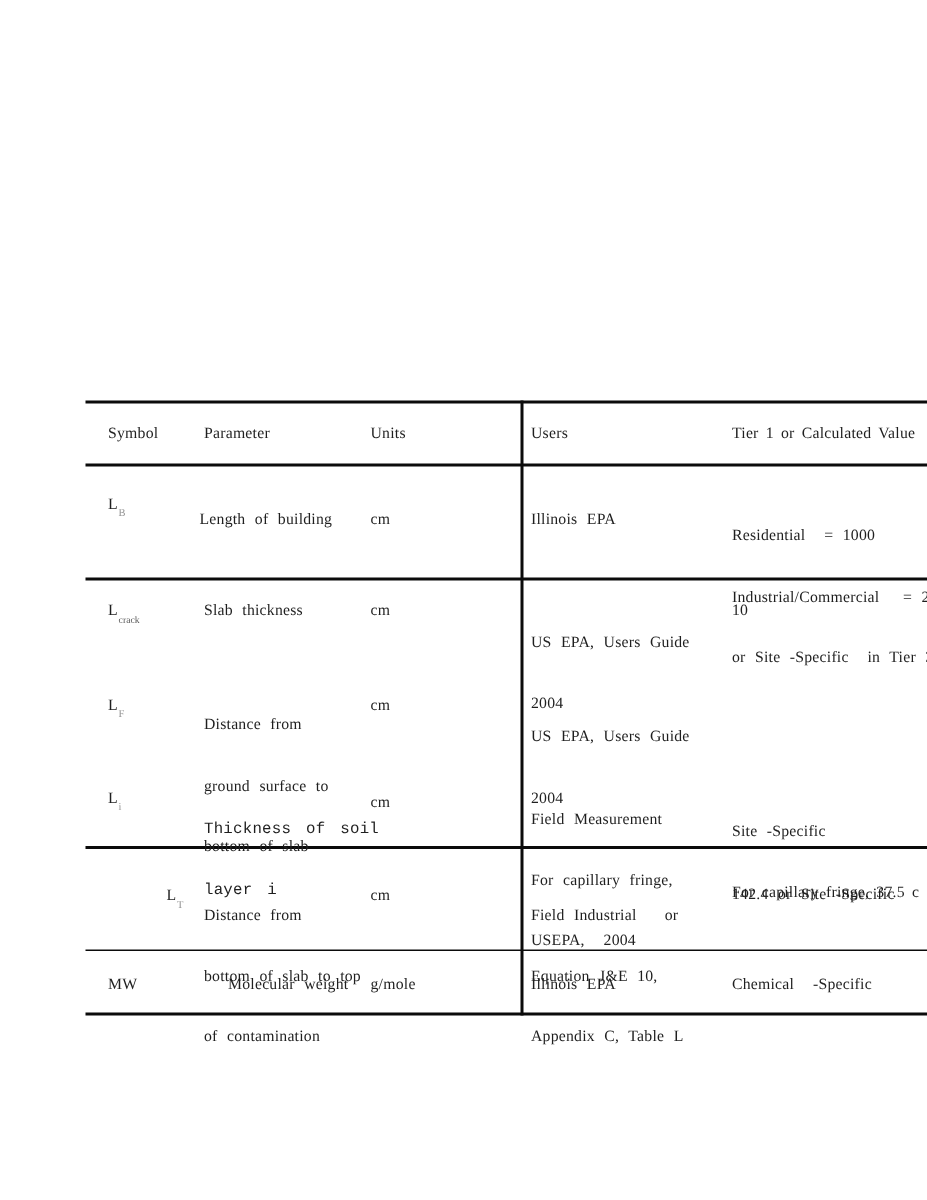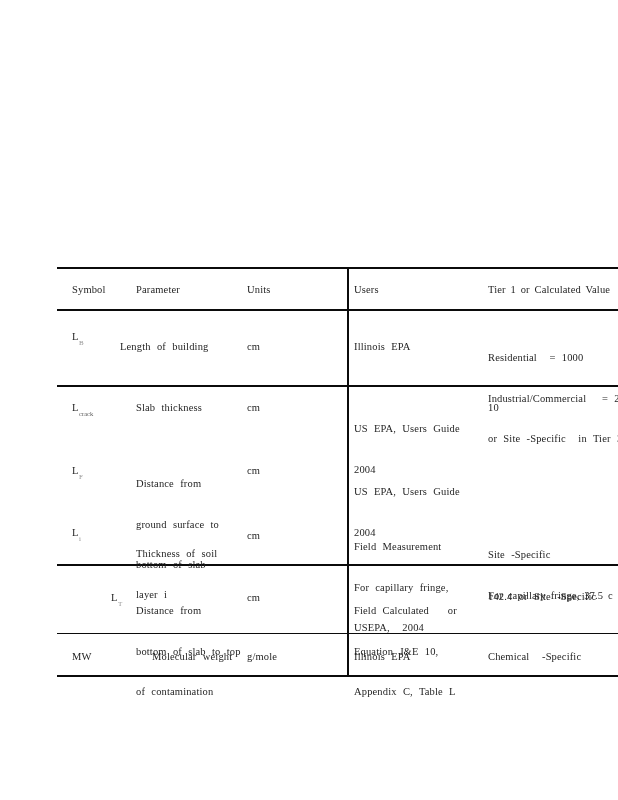--- a/index.html
+++ b/index.html
@@ -60,21 +60,21 @@
   <div class="hline" style="top:674.5px; height:2px;"></div>
   <div class="vline" style="left:347px; top:267px; height:409.5px;"></div>
 
   <div class="cell" style="left:72px; top:283px;">Symbol</div>
   <div class="cell" style="left:136px; top:283px;">Parameter</div>
   <div class="cell" style="left:247px; top:283px;">Units</div>
   <div class="cell" style="left:354px; top:283px;">Users</div>
   <div class="cell ws-tight" style="left:488px; top:283px;">Tier 1 or Calculated Value</div>
 
   <div class="cell sym" style="left:72px; top:330px;"><span>L</span><sub>B</sub></div>
-  <div class="cell" style="left:120px; top:340px;">Length of building</div>
+  <div class="cell" style="left:133px; top:340px;">Length of building</div>
   <div class="cell" style="left:247px; top:340px;">cm</div>
   <div class="cell" style="left:354px; top:340px;">Illinois EPA</div>
   <div class="cell" style="left:488px; top:324px;">
     <div class="line">Residential  = 1000</div>
     <div class="line rel"><span>Industrial/Commercial</span><span class="abs-right">= 2</span></div>
     <div class="line">or Site -Specific  in Tier 3</div>
   </div>
 
   <div class="cell sym" style="left:72px; top:401px;"><span>L</span><sub class="sub-dark">crack</sub></div>
   <div class="cell" style="left:136px; top:401px;">Slab thickness</div>
@@ -91,21 +91,21 @@
     <div class="line">ground surface to</div>
     <div class="line">bottom of slab</div>
   </div>
   <div class="cell" style="left:247px; top:464px;">cm</div>
   <div class="cell" style="left:354px; top:458px;">
     <div class="line">US EPA, Users Guide</div>
     <div class="line">2004</div>
   </div>
 
   <div class="cell sym" style="left:72px; top:526px;"><span>L</span><sub>i</sub></div>
-  <div class="cell" style="left:136px; top:520px;">
+  <div class="cell" style="left:136px; top:520px;font-family:Liberation Mono, monospace;">
     <div class="line">Thickness of soil</div>
     <div class="line">layer i</div>
   </div>
   <div class="cell" style="left:247px; top:529px;">cm</div>
   <div class="cell" style="left:354px; top:513px;">
     <div class="line">Field Measurement</div>
     <div class="line">For capillary fringe,</div>
     <div class="line">USEPA,  2004</div>
   </div>
   <div class="cell" style="left:488px; top:521px;">
@@ -114,21 +114,21 @@
   </div>
 
   <div class="cell sym" style="left:72px; top:591px;margin-left:39px;"><span>L</span><sub>T</sub></div>
   <div class="cell" style="left:136px; top:577px;">
     <div class="line">Distance from</div>
     <div class="line">bottom of slab to top</div>
     <div class="line">of contamination</div>
   </div>
   <div class="cell" style="left:247px; top:591px;">cm</div>
   <div class="cell" style="left:354px; top:577px;">
-    <div class="line">Field Calculated   or</div>
+    <div class="line">Field Industrial   or</div>
     <div class="line">Equation J&amp;E 10,</div>
     <div class="line">Appendix C, Table L</div>
   </div>
   <div class="cell" style="left:488px; top:590px;">142.4 or Site -Specific</div>
 
   <div class="cell sym" style="left:72px; top:650px;"><span>MW</span><sub></sub></div>
   <div class="cell" style="left:136px; top:650px;margin-left:16px;">Molecular weight</div>
   <div class="cell" style="left:247px; top:650px;text-align:center;">g/mole</div>
   <div class="cell" style="left:354px; top:650px;">Illinois EPA</div>
   <div class="cell" style="left:488px; top:650px;">Chemical  -Specific</div>

